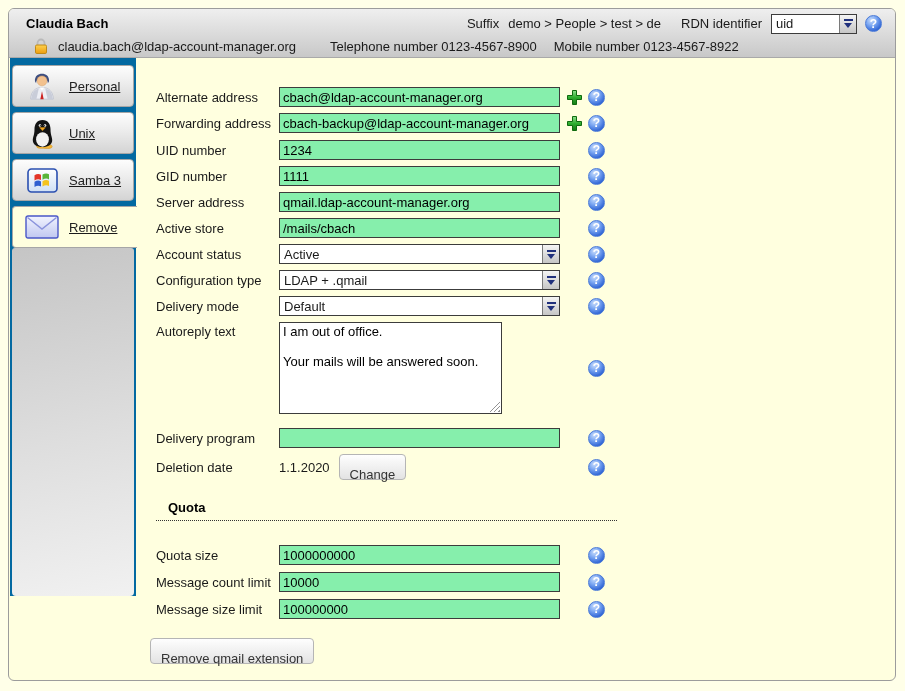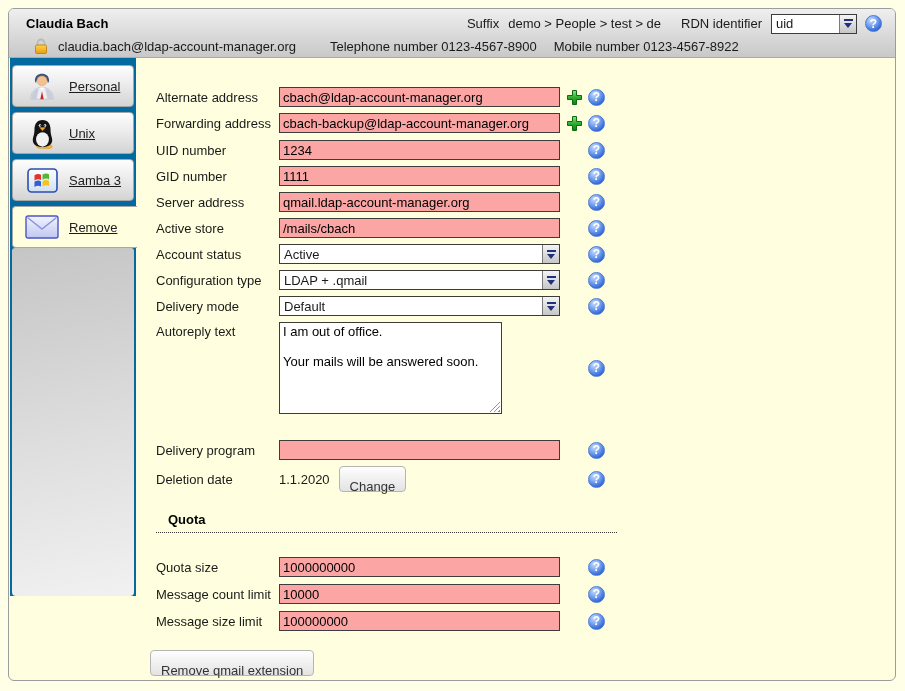--- a/index.html
+++ b/index.html
@@ -76,24 +76,24 @@
   
   .content { position:absolute; left:147px; top:78px; width:461px; }
   .row {
     display:grid; grid-template-columns:123px 281px 28px 17px;
     align-items:center; margin-bottom:6px; min-height:20px;
   }
   .cell-c { display:flex; align-items:center; }
   .cell-i { display:flex; justify-content:center; }
   input.tin {
     width:281px; height:20px; border:1px solid #3c3c3c; padding:0 3px;
-    font:13px "Liberation Sans","DejaVu Sans",sans-serif; background:#fca5a5; color:#000;
+    font:13px "Liberation Sans","DejaVu Sans",sans-serif; background:#86efac; color:#000;
   }
   .gap-lg { margin-top:7px; }
-  .row-ta { align-items:stretch; margin-bottom:26px; }
+  .row-ta { align-items:stretch; margin-bottom:14px; }
   .row-ta .flabel { align-self:start; padding-top:2px; }
   .row-ta .cell-i { align-self:center; }
   .ta-wrap { position:relative; width:223px; height:92px; }
   textarea.tta {
     width:100%; height:100%; border:1px solid #3c3c3c; padding:1px 3px;
     font:13px "Liberation Sans","DejaVu Sans",sans-serif; resize:none; background:#fff; color:#000;
   }
   .grip {
     position:absolute; right:2px; bottom:2px; width:11px; height:11px;
     background:repeating-linear-gradient(135deg, transparent 0 2px, #949494 2px 3px);

